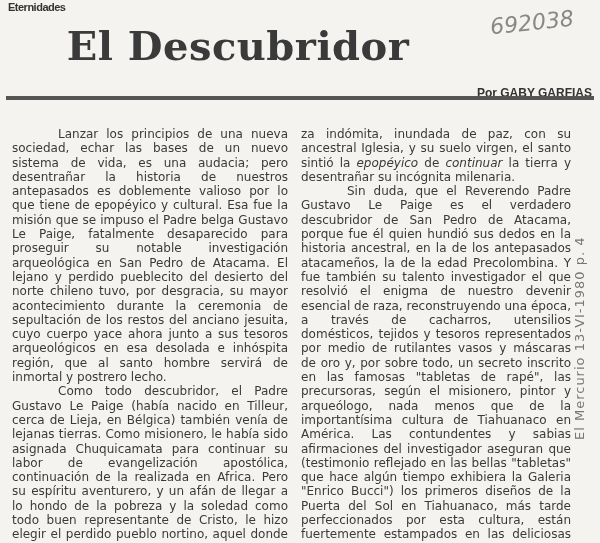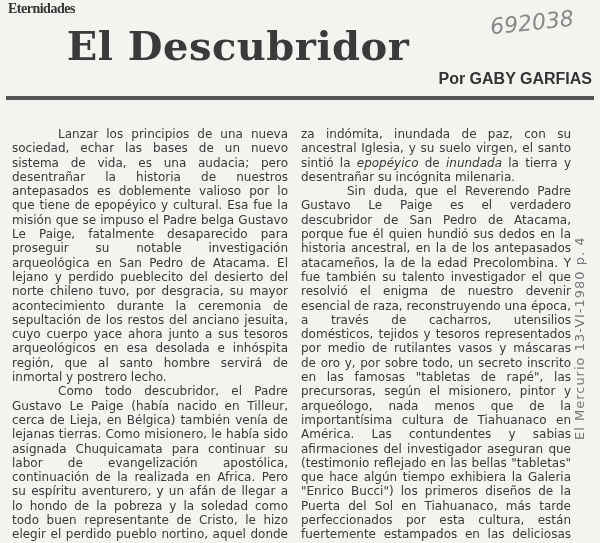--- a/index.html
+++ b/index.html
@@ -4,41 +4,41 @@
   <style>
     html, body { margin: 0; padding: 0; }
     body {
       width: 600px; height: 543px; overflow: hidden;
       background: #f4f3f0;
       color: #2a2a2a;
       position: relative;
     }
     .kicker {
       position: absolute; left: 8px; top: 1px;
-      font-family: Liberation Serif, serif;
-      font-weight: bold; font-size: 14px; letter-spacing: -0.5px;
+      font-family: Liberation Sans, sans-serif;
+      font-weight: bold; font-size: 11px; letter-spacing: -0.5px;
       color: #333;
     }
     .headline {
       position: absolute; left: 0; width: 476px; top: 22px;
       text-align: center;
       font-family: "DejaVu Serif", serif;
       font-weight: bold; font-size: 40px; letter-spacing: 0.5px;
       color: #3a3a3a;
     }
     .handnum {
       position: absolute; left: 490px; top: 10px;
       font-family: "DejaVu Sans", sans-serif;
       font-size: 22px; color: #888; transform: rotate(-6deg);
       font-style: italic;
     }
     .byline {
-      position: absolute; right: 8px; top: 70px;
+      position: absolute; right: 8px; top: 86px;
       font-family: "Liberation Sans", sans-serif;
-      font-weight: bold; font-size: 16px; color: #333;
+      font-weight: bold; font-size: 12px; color: #333;
     }
     .rule {
       position: absolute; left: 6px; width: 588px; top: 96px; height: 4px;
       background: #555;
     }
     .col {
       position: absolute; top: 103px; width: 276px;
       font-family: "DejaVu Sans", sans-serif;
       font-size: 12px; line-height: 14.3px;
       text-align: justify; color: #3a3a3a;
@@ -66,17 +66,17 @@
 <div class="handnum">692038</div>
 <div class="byline">Por GABY GARFIAS</div>
 <div class="rule"></div>
 
 <div class="col left">
   <p>Lanzar los principios de una nueva sociedad, echar las bases de un nuevo sistema de vida, es una audacia; pero desentrañar la historia de nuestros antepasados es doblemente valioso por lo que tiene de epopéyico y cultural. Esa fue la misión que se impuso el Padre belga Gustavo Le Paige, fatalmente desaparecido para proseguir su notable investigación arqueológica en San Pedro de Atacama. El lejano y perdido pueblecito del desierto del norte chileno tuvo, por desgracia, su mayor acontecimiento durante la ceremonia de sepultación de los restos del anciano jesuita, cuyo cuerpo yace ahora junto a sus tesoros arqueológicos en esa desolada e inhóspita región, que al santo hombre servirá de inmortal y postrero lecho.</p>
   <p>Como todo descubridor, el Padre Gustavo Le Paige (había nacido en Tilleur, cerca de Lieja, en Bélgica) también venía de lejanas tierras. Como misionero, le había sido asignada Chuquicamata para continuar su labor de evangelización apostólica, continuación de la realizada en Africa. Pero su espíritu aventurero, y un afán de llegar a lo hondo de la pobreza y la soledad como todo buen representante de Cristo, le hizo elegir el perdido pueblo nortino, aquel donde su alma humanitaria la llevara a identificarse plenamente con el desvalido. Allí, en el misterio de esa naturale-</p>
 </div>
 
 <div class="col right">
-  <p class="cont"><span>za indómita, inundada de paz, con su ancestral Iglesia, y su suelo virgen, el santo sintió la </span><em>epopéyico</em><span> de </span><em>inundada</em><span> la tierra y desentrañar su incógnita milenaria.</span></p>
+  <p class="cont"><span>za indómita, inundada de paz, con su ancestral Iglesia, y su suelo virgen, el santo sintió la </span><em>epopéyico</em><span> de </span><em>continuar</em><span> la tierra y desentrañar su incógnita milenaria.</span></p>
   <p>Sin duda, que el Reverendo Padre Gustavo Le Paige es el verdadero descubridor de San Pedro de Atacama, porque fue él quien hundió sus dedos en la historia ancestral, en la de los antepasados atacameños, la de la edad Precolombina. Y fue también su talento investigador el que resolvió el enigma de nuestro devenir esencial de raza, reconstruyendo una época, a través de cacharros, utensilios domésticos, tejidos y tesoros representados por medio de rutilantes vasos y máscaras de oro y, por sobre todo, un secreto inscrito en las famosas "tabletas de rapé", las precursoras, según el misionero, pintor y arqueólogo, nada menos que de la importantísima cultura de Tiahuanaco en América. Las contundentes y sabias afirmaciones del investigador aseguran que (testimonio reflejado en las bellas "tabletas" que hace algún tiempo exhibiera la Galeria "Enrico Bucci") los primeros diseños de la Puerta del Sol en Tiahuanaco, más tarde perfeccionados por esta cultura, están fuertemente estampados en las deliciosas "tabletas de rapé", que servían, según se cree, para amasar frívolamente la coca por los primitivos habitantes del Altiplano.</p>
 </div>
 
 <div class="margin-note">El Mercurio 13-VI-1980 p. 4</div>
 
 </body></html>

